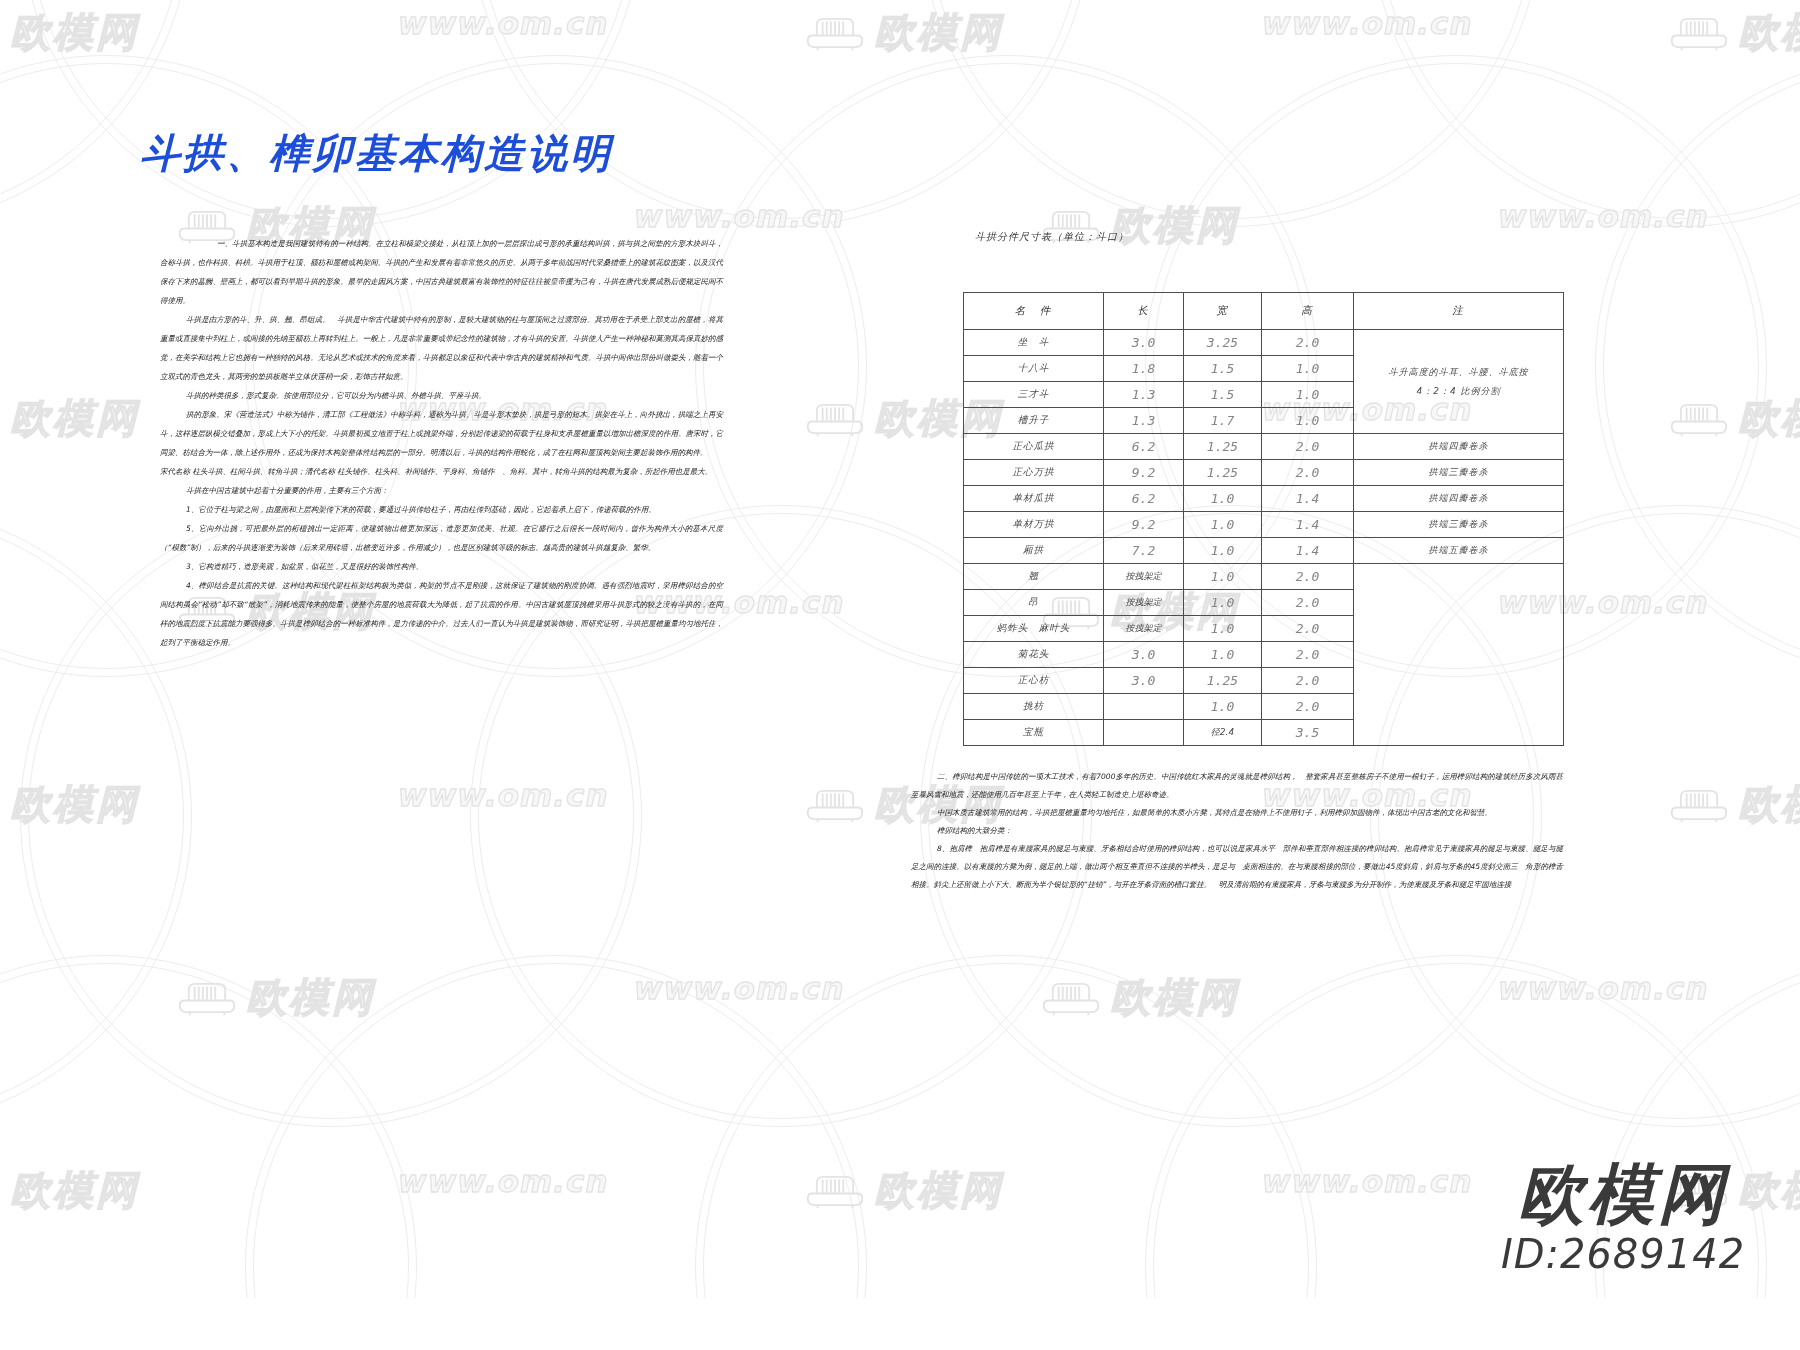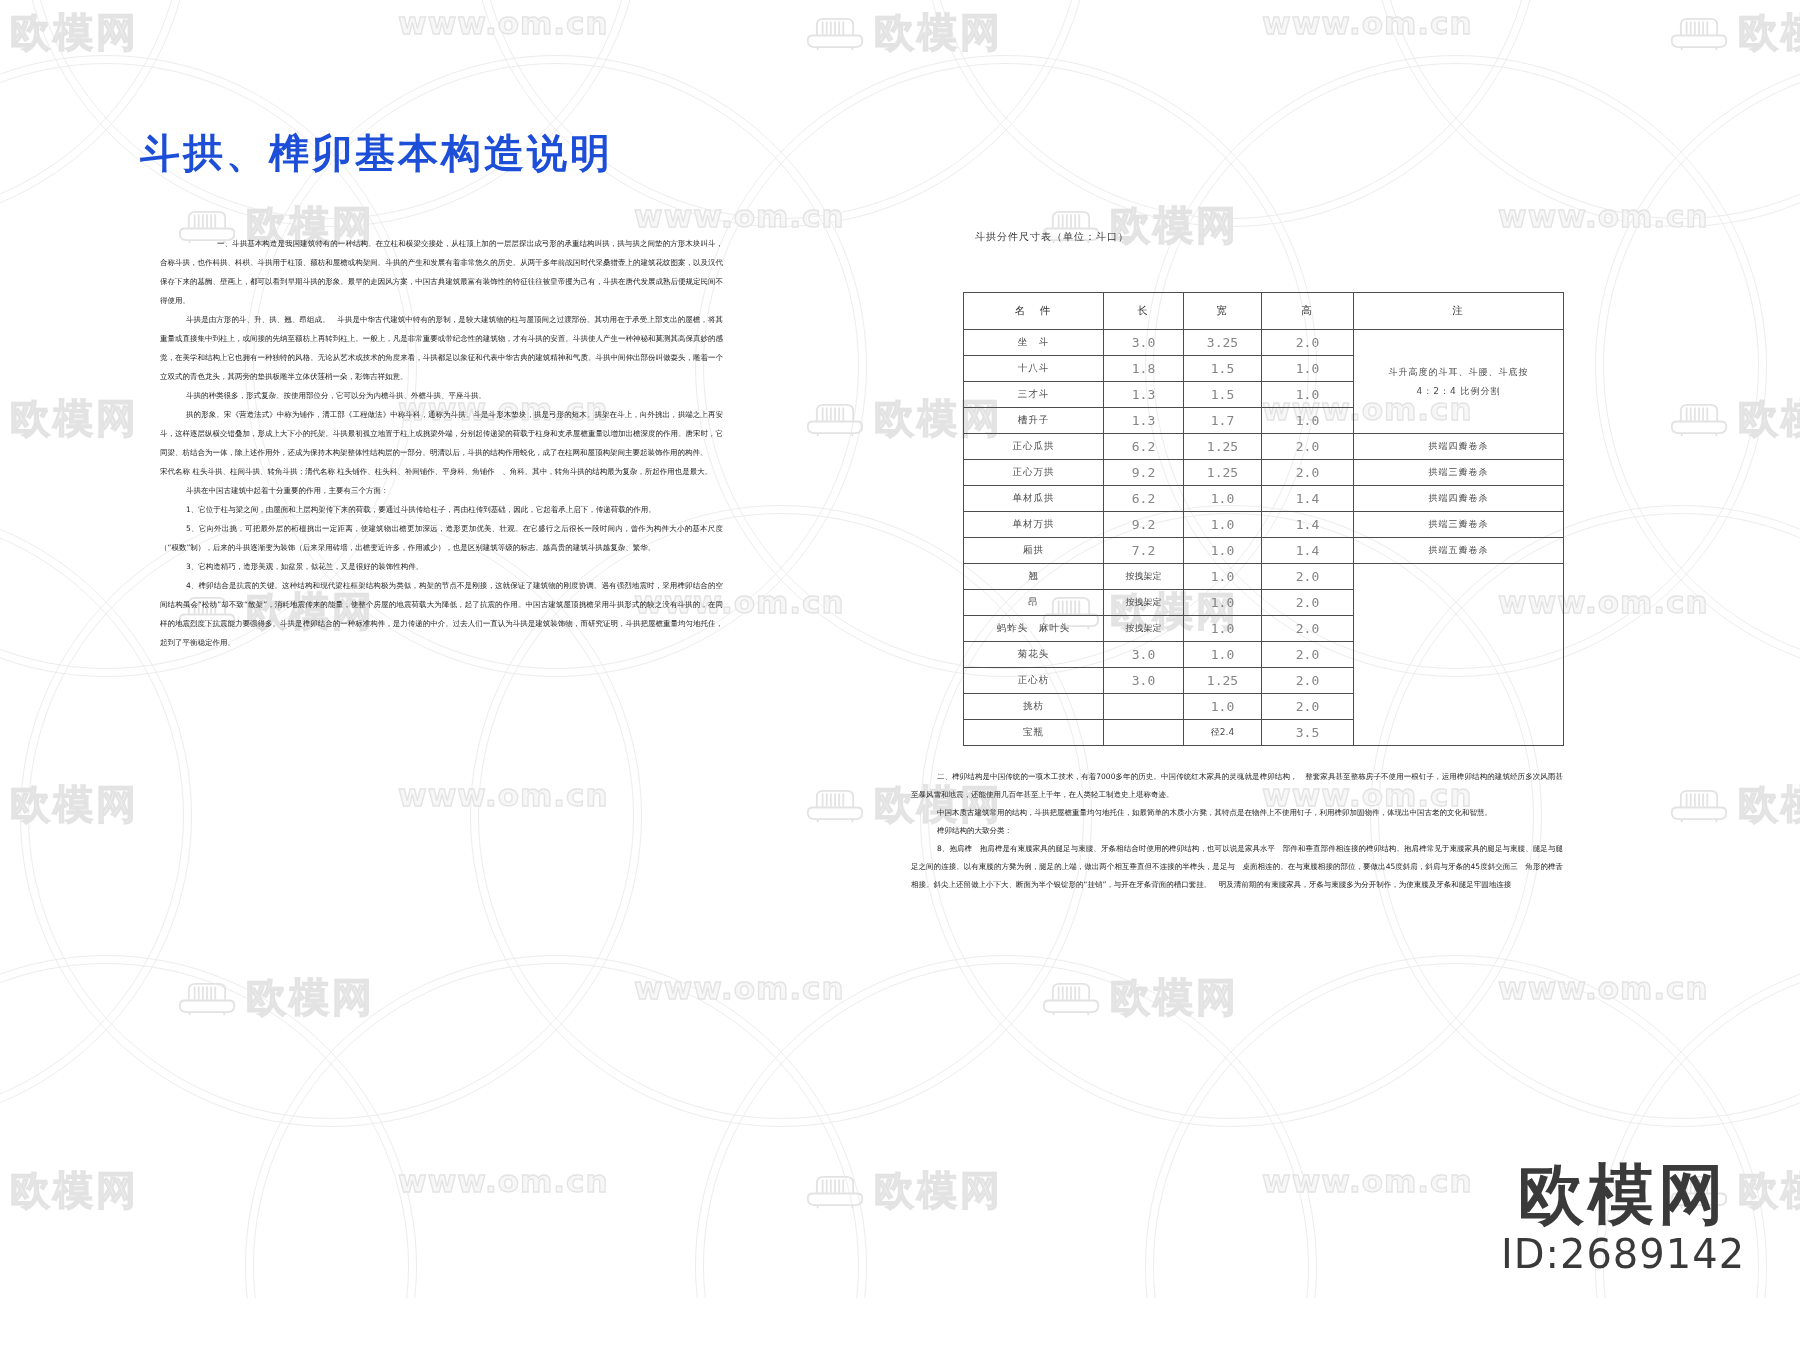--- a/index.html
+++ b/index.html
@@ -1,17 +1,17 @@
 <!DOCTYPE html>
 <html><head>
 <meta charset="utf-8">
 <style>
   html,body{margin:0;padding:0;background:#fff;}
   .page{position:relative;width:1800px;height:1298px;background:#ffffff;overflow:hidden;
-        font-family:"DejaVu Sans","Liberation Sans",sans-serif;color:#1a1a1a;}
+        font-family:"DejaVu Sans","Liberation Sans",sans-serif;color:#1a1a1a;font-style:italic;}
 
   
   .wm-layer{position:absolute;inset:0;pointer-events:none;}
   .wm-circle{position:absolute;border:1.5px solid #ededed;border-radius:50%;
              outline:1.5px solid #ededed;outline-offset:-9px;}
   .wm-mark{position:absolute;display:flex;align-items:center;gap:8px;white-space:nowrap;}
   .wm-mark span{color:#f7f7f7;-webkit-text-stroke:1.3px #e3e3e3;font-weight:bold;}
   .wm-mark.logo span{font-size:40px;letter-spacing:3px;}
   .wm-mark.url span{font-size:31px;letter-spacing:1px;margin-left:26px;}
 

